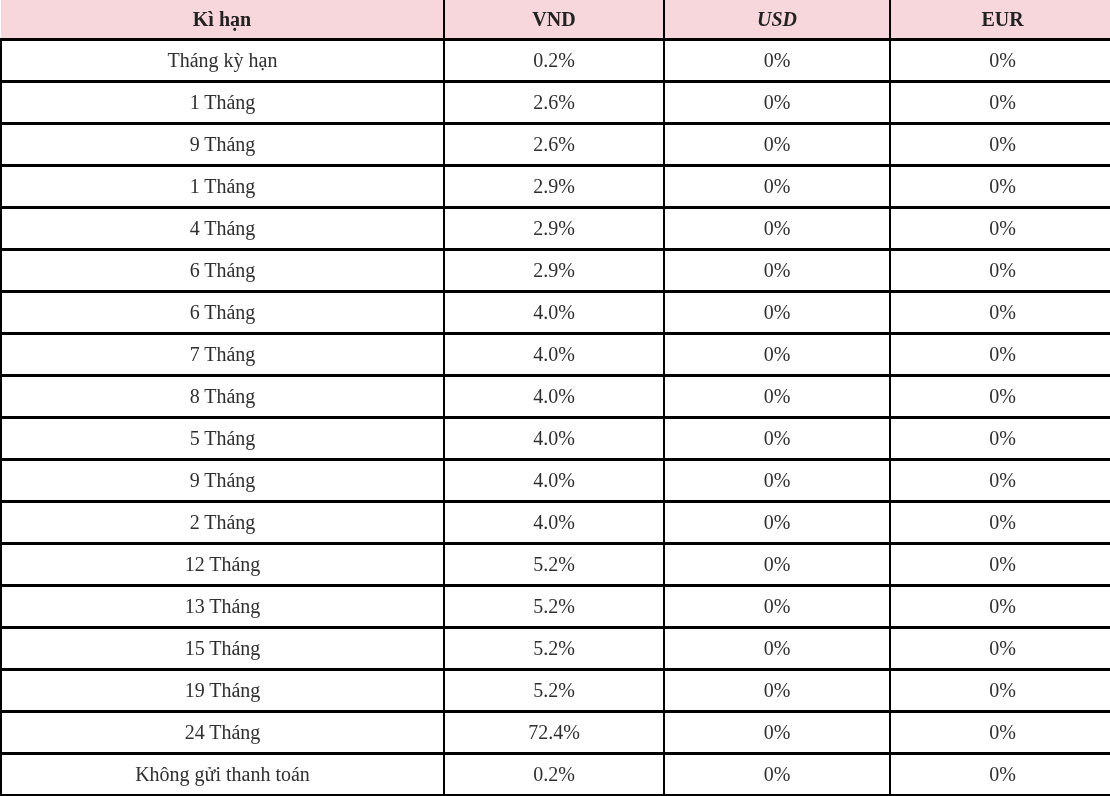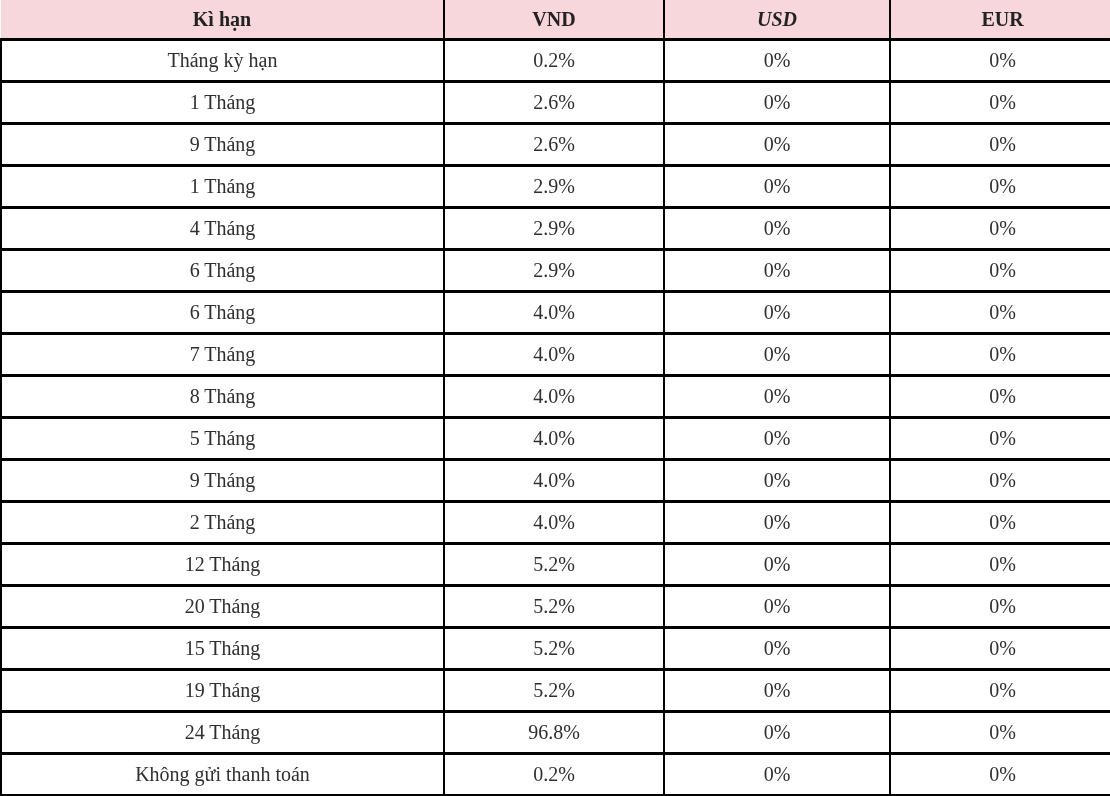--- a/index.html
+++ b/index.html
@@ -128,40 +128,40 @@
         <td>0%</td>
         <td>0%</td>
       </tr>
       <tr>
         <td>12 Tháng</td>
         <td>5.2%</td>
         <td>0%</td>
         <td>0%</td>
       </tr>
       <tr>
-        <td>20 Tháng</td>
+        <td>13 Tháng</td>
         <td>5.2%</td>
         <td>0%</td>
         <td>0%</td>
       </tr>
       <tr>
         <td>15 Tháng</td>
         <td>5.2%</td>
         <td>0%</td>
         <td>0%</td>
       </tr>
       <tr>
         <td>19 Tháng</td>
         <td>5.2%</td>
         <td>0%</td>
         <td>0%</td>
       </tr>
       <tr>
         <td>24 Tháng</td>
-        <td>96.8%</td>
+        <td>72.4%</td>
         <td>0%</td>
         <td>0%</td>
       </tr>
       <tr>
         <td>Không gửi thanh toán</td>
         <td>0.2%</td>
         <td>0%</td>
         <td>0%</td>
       </tr>
     </tbody>

